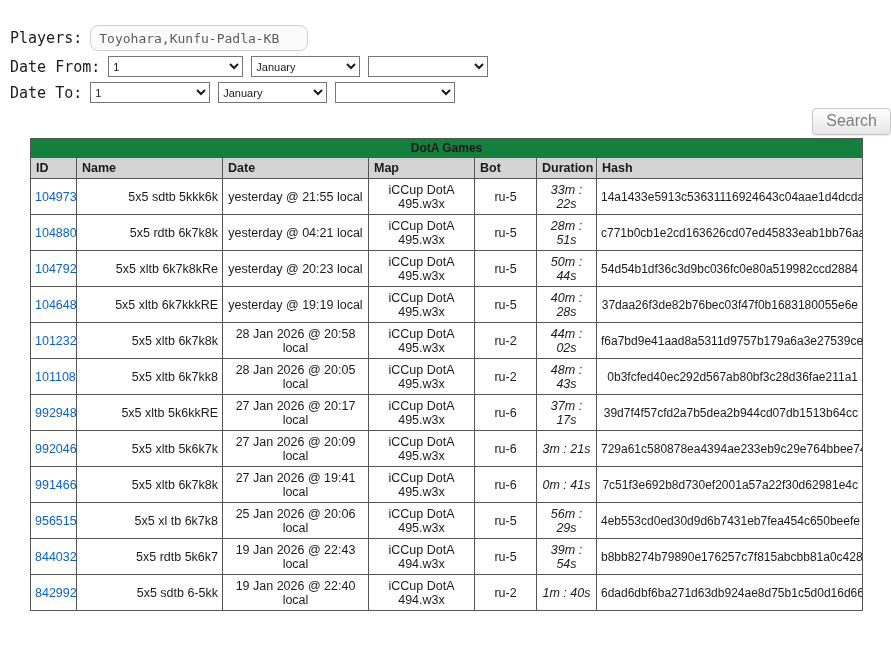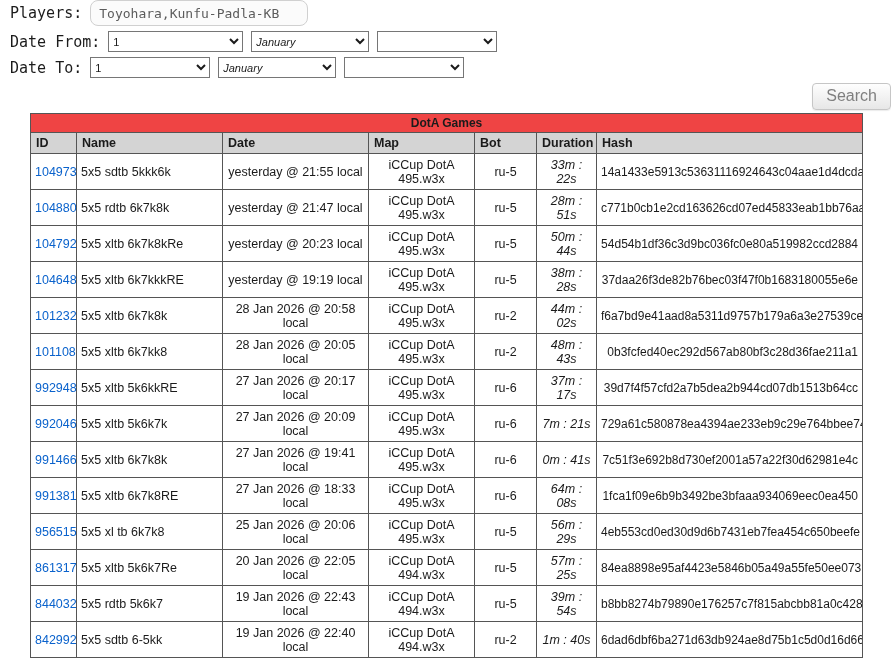--- a/index.html
+++ b/index.html
@@ -6,21 +6,21 @@
   html, body {
     margin: 0;
     padding: 0;
     width: 891px;
     height: 670px;
     overflow: hidden;
     background: #ffffff;
     font-family: "Liberation Sans", sans-serif;
   }
   .form-area {
-    padding: 0 0 0 10px;
+    padding: 25px 0 0 10px;
   }
   .form-row {
     display: flex;
     align-items: center;
     margin-bottom: 5px;
   }
   .form-label {
     font-family: "DejaVu Sans Mono", monospace;
     font-size: 15px;
     color: #1b1b1b;
@@ -43,21 +43,21 @@
     font-family: "Liberation Sans", sans-serif;
     font-size: 11px;
     height: 21px;
     margin-right: 8px;
     border: 1px solid #767676;
     background: #ffffff;
     color: #1b1b1b;
   }
   .sel-day-from { width: 135px; }
   .sel-day-to { width: 120px; }
-  .sel-month { width: 118px; font-style: italic; }
+  .sel-month { width: 109px; }
   .sel-year { width: 120px; }
   .search-wrap {
     text-align: right;
     margin-top: 2px;
     margin-bottom: 3px;
   }
   .search-button {
     font-family: "Liberation Sans", sans-serif;
     font-size: 16px;
     color: #7f7f7f;
@@ -75,21 +75,21 @@
     font-size: 12.5px;
     color: #1b1b1b;
     table-layout: fixed;
   }
   table.games th, table.games td {
     border: 1px solid #555555;
     padding: 2px 4px;
     overflow: hidden;
   }
   tr.title-row th {
-    background: #ef4444;
+    background: #15803d;
     font-size: 12px;
     font-weight: bold;
     text-align: center;
     padding: 2px;
     height: 17px;
   }
   tr.header-row th {
     background: #d4d4d4;
     text-align: left;
     font-size: 12.5px;
@@ -97,21 +97,21 @@
     padding: 3px 5px;
     height: 21px;
     margin-left: 26px;
   }
   table.games td { height: 36px; }
   td.c-id { text-align: left; }
   td.c-id a {
     color: #0a62cc;
     text-decoration: none;
   }
-  td.c-name { text-align: left; }
+  td.c-name { text-align: right; }
   td.c-date { text-align: center; padding: 2px 1px; }
   td.c-map { text-align: center; }
   td.c-bot { text-align: center; }
   td.c-duration { text-align: center; font-style: italic; }
   td.c-hash { text-align: right; font-size: 12px; }
   col.col-id { width: 46px; }
   col.col-name { width: 146px; }
   col.col-date { width: 146px; }
   col.col-map { width: 106px; }
   col.col-bot { width: 62px; }
@@ -191,21 +191,21 @@
     <td class="c-bot">ru-5</td>
     <td class="c-duration">33m : 22s</td>
     <td class="c-hash">14a1433e5913c53631116924643c04aae1d4dcda</td>
   </tr>
 
   <tr>
     <td class="c-id">
       <a href="#">1048802</a>
     </td>
     <td class="c-name">5x5 rdtb 6k7k8k</td>
-    <td class="c-date">yesterday @ 21:47 local</td>
+    <td class="c-date">yesterday @ 04:21 local</td>
     <td class="c-map">iCCup DotA 495.w3x</td>
     <td class="c-bot">ru-5</td>
     <td class="c-duration">28m : 51s</td>
     <td class="c-hash">c771b0cb1e2cd163626cd07ed45833eab1bb76aa</td>
   </tr>
 
   <tr>
     <td class="c-id">
       <a href="#">1047925</a>
     </td>
@@ -218,21 +218,21 @@
   </tr>
 
   <tr>
     <td class="c-id">
       <a href="#">1046481</a>
     </td>
     <td class="c-name">5x5 xltb 6k7kkkRE</td>
     <td class="c-date">yesterday @ 19:19 local</td>
     <td class="c-map">iCCup DotA 495.w3x</td>
     <td class="c-bot">ru-5</td>
-    <td class="c-duration">38m : 28s</td>
+    <td class="c-duration">40m : 28s</td>
     <td class="c-hash">37daa26f3de82b76bec03f47f0b1683180055e6e</td>
   </tr>
 
   <tr>
     <td class="c-id">
       <a href="#">1012326</a>
     </td>
     <td class="c-name">5x5 xltb 6k7k8k</td>
     <td class="c-date">28 Jan 2026 @ 20:58 local</td>
     <td class="c-map">iCCup DotA 495.w3x</td>
@@ -266,71 +266,49 @@
   </tr>
 
   <tr>
     <td class="c-id">
       <a href="#">992046</a>
     </td>
     <td class="c-name">5x5 xltb 5k6k7k</td>
     <td class="c-date">27 Jan 2026 @ 20:09 local</td>
     <td class="c-map">iCCup DotA 495.w3x</td>
     <td class="c-bot">ru-6</td>
-    <td class="c-duration">7m : 21s</td>
+    <td class="c-duration">3m : 21s</td>
     <td class="c-hash">729a61c580878ea4394ae233eb9c29e764bbee74</td>
   </tr>
 
   <tr>
     <td class="c-id">
       <a href="#">991466</a>
     </td>
     <td class="c-name">5x5 xltb 6k7k8k</td>
     <td class="c-date">27 Jan 2026 @ 19:41 local</td>
     <td class="c-map">iCCup DotA 495.w3x</td>
     <td class="c-bot">ru-6</td>
     <td class="c-duration">0m : 41s</td>
     <td class="c-hash">7c51f3e692b8d730ef2001a57a22f30d62981e4c</td>
   </tr>
 
-  <tr>
-    <td class="c-id">
-      <a href="#">991381</a>
-    </td>
-    <td class="c-name">5x5 xltb 6k7k8RE</td>
-    <td class="c-date">27 Jan 2026 @ 18:33 local</td>
-    <td class="c-map">iCCup DotA 495.w3x</td>
-    <td class="c-bot">ru-6</td>
-    <td class="c-duration">64m : 08s</td>
-    <td class="c-hash">1fca1f09e6b9b3492be3bfaaa934069eec0ea450</td>
-  </tr>
 
   <tr>
     <td class="c-id">
       <a href="#">956515</a>
     </td>
     <td class="c-name">5x5 xl tb 6k7k8</td>
     <td class="c-date">25 Jan 2026 @ 20:06 local</td>
     <td class="c-map">iCCup DotA 495.w3x</td>
     <td class="c-bot">ru-5</td>
     <td class="c-duration">56m : 29s</td>
     <td class="c-hash">4eb553cd0ed30d9d6b7431eb7fea454c650beefe</td>
   </tr>
 
-  <tr>
-    <td class="c-id">
-      <a href="#">861317</a>
-    </td>
-    <td class="c-name">5x5 xltb 5k6k7Re</td>
-    <td class="c-date">20 Jan 2026 @ 22:05 local</td>
-    <td class="c-map">iCCup DotA 494.w3x</td>
-    <td class="c-bot">ru-5</td>
-    <td class="c-duration">57m : 25s</td>
-    <td class="c-hash">84ea8898e95af4423e5846b05a49a55fe50ee073</td>
-  </tr>
 
   <tr>
     <td class="c-id">
       <a href="#">844032</a>
     </td>
     <td class="c-name">5x5 rdtb 5k6k7</td>
     <td class="c-date">19 Jan 2026 @ 22:43 local</td>
     <td class="c-map">iCCup DotA 494.w3x</td>
     <td class="c-bot">ru-5</td>
     <td class="c-duration">39m : 54s</td>

